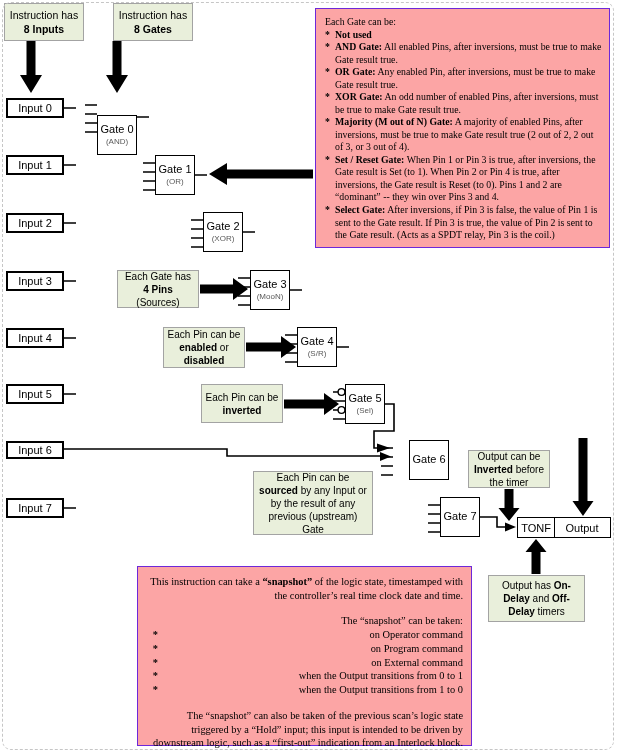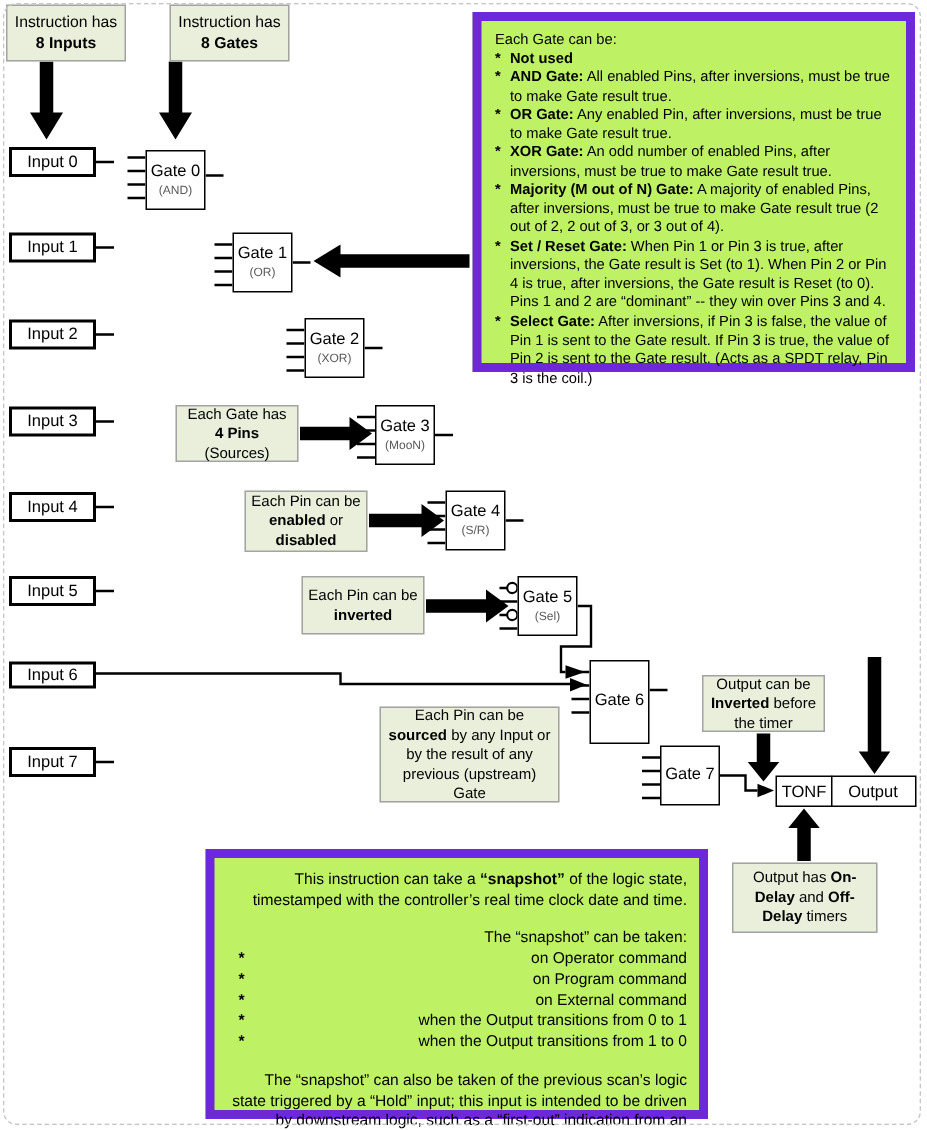--- a/index.html
+++ b/index.html
@@ -24,22 +24,22 @@
     display:flex;align-items:center;justify-content:center;
     font-size:11px;
   }
   .gate{
     background:#fff;border:1.5px solid #000;
     display:flex;flex-direction:column;align-items:center;justify-content:center;
     font-size:11px;line-height:1.25;
   }
   .gate-type{font-size:8px;color:#595959;}
   .textbox{
-    background:#bef264;border:6px solid #6d28d9;
-    padding:7px 6px 7px 9px;font-size:9.8px;line-height:1.28;
+    background:#fca5a5;border:1px solid #6d28d9;
+    padding:7px 6px 7px 9px;font-size:9.8px;line-height:1.28;font-family:Liberation Serif, serif;
   }
   .snapshot-box{font-size:10.4px;line-height:1.32;padding:8px 8px 8px 10px;text-align:right;}
   .bullet-row{display:flex;}
   .bullet-marker{flex:0 0 10px;font-weight:bold;}
   .bullet-text{flex:1;}
   .blank-line{height:12px;}
   svg{position:absolute;left:0;top:0;}
   .thin{stroke:#000;stroke-width:1.6;fill:none;}
   .thick{fill:#000;}
 </style>
@@ -117,21 +117,21 @@
   <div class="abs white-box" style="left:6px;top:384px;width:58px;height:20px;">
       <span>Input 5</span>
     </div>
   <div class="abs white-box" style="left:6px;top:441px;width:58px;height:18px;">
       <span>Input 6</span>
     </div>
   <div class="abs white-box" style="left:6px;top:498px;width:58px;height:20px;">
       <span>Input 7</span>
     </div>
 
-  <div class="abs gate" style="left:97px;top:100px;width:40px;height:40px;">
+  <div class="abs gate" style="left:97px;top:115px;width:40px;height:40px;">
     <div>Gate 0</div>
     <div class="gate-type">(AND)</div>
   </div>
   <div class="abs gate" style="left:155px;top:155px;width:40px;height:40px;">
     <div>Gate 1</div>
     <div class="gate-type">(OR)</div>
   </div>
   <div class="abs gate" style="left:203px;top:212px;width:40px;height:40px;">
     <div>Gate 2</div>
     <div class="gate-type">(XOR)</div>
@@ -141,21 +141,21 @@
     <div class="gate-type">(MooN)</div>
   </div>
   <div class="abs gate" style="left:297px;top:327px;width:40px;height:40px;">
     <div>Gate 4</div>
     <div class="gate-type">(S/R)</div>
   </div>
   <div class="abs gate" style="left:345px;top:384px;width:40px;height:40px;">
     <div>Gate 5</div>
     <div class="gate-type">(Sel)</div>
   </div>
-  <div class="abs gate" style="left:393px;top:440px;width:40px;height:56px;">
+  <div class="abs gate" style="left:409px;top:440px;width:40px;height:40px;">
     <div>Gate 6</div>
   </div>
   <div class="abs gate" style="left:440px;top:497px;width:40px;height:40px;">
     <div>Gate 7</div>
   </div>
 
   <div class="abs textbox" style="left:315px;top:8px;width:295px;height:240px;">
     <div>Each Gate can be:</div>
     <div class="bullet-row">
       <span class="bullet-marker">*</span>

